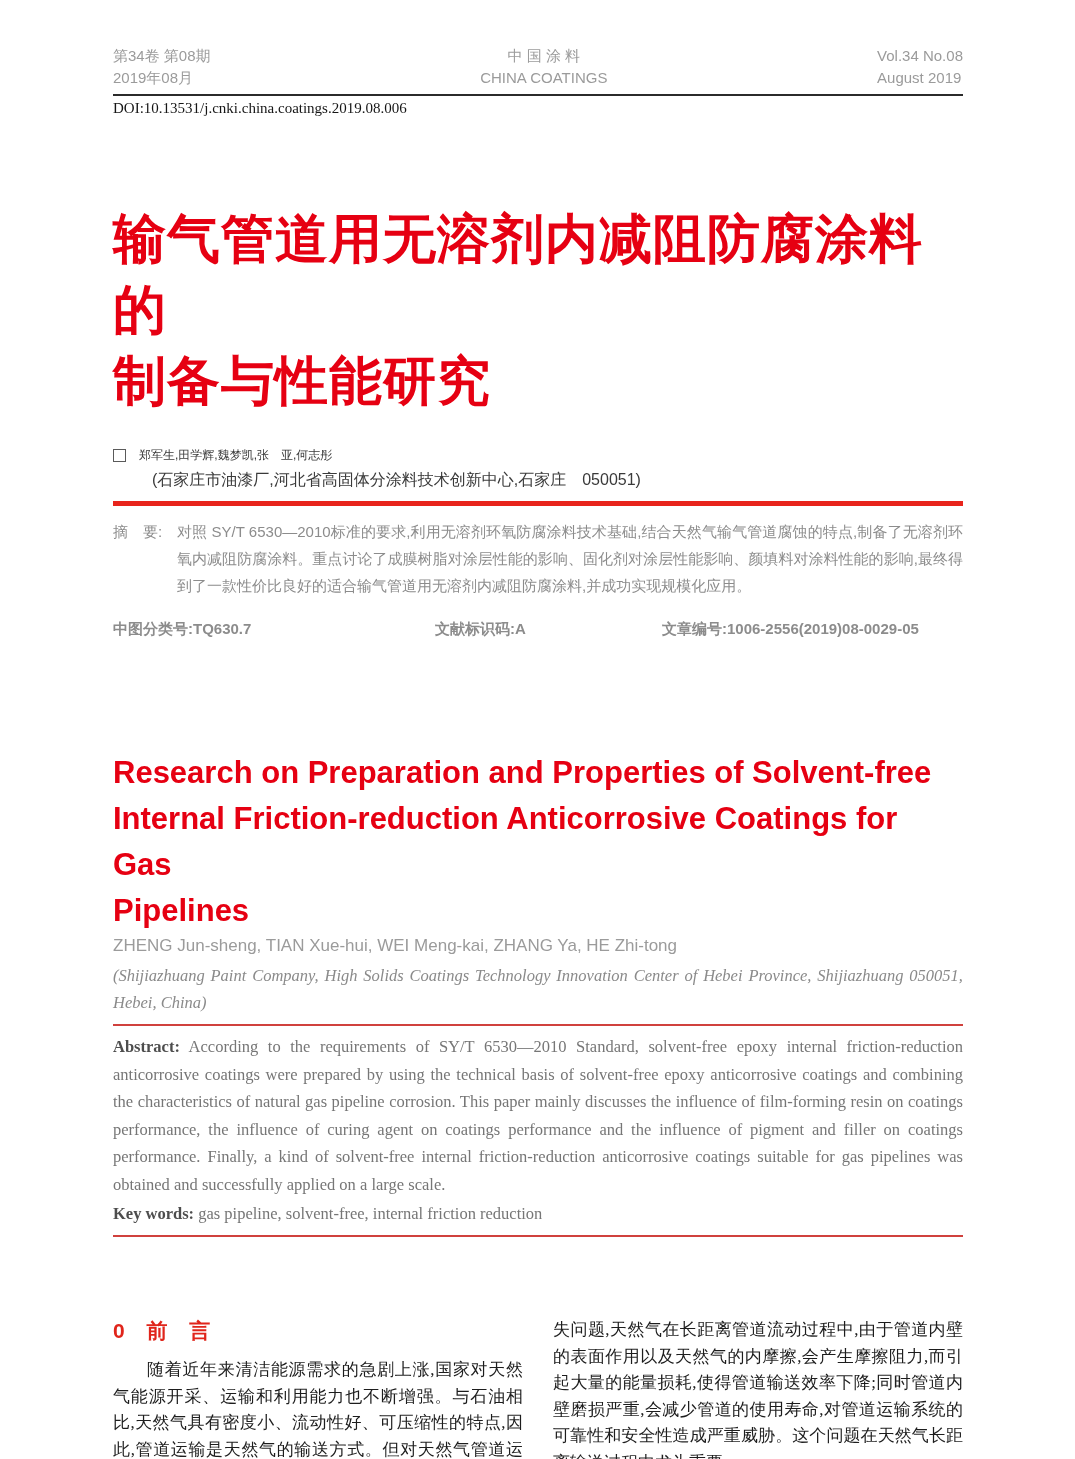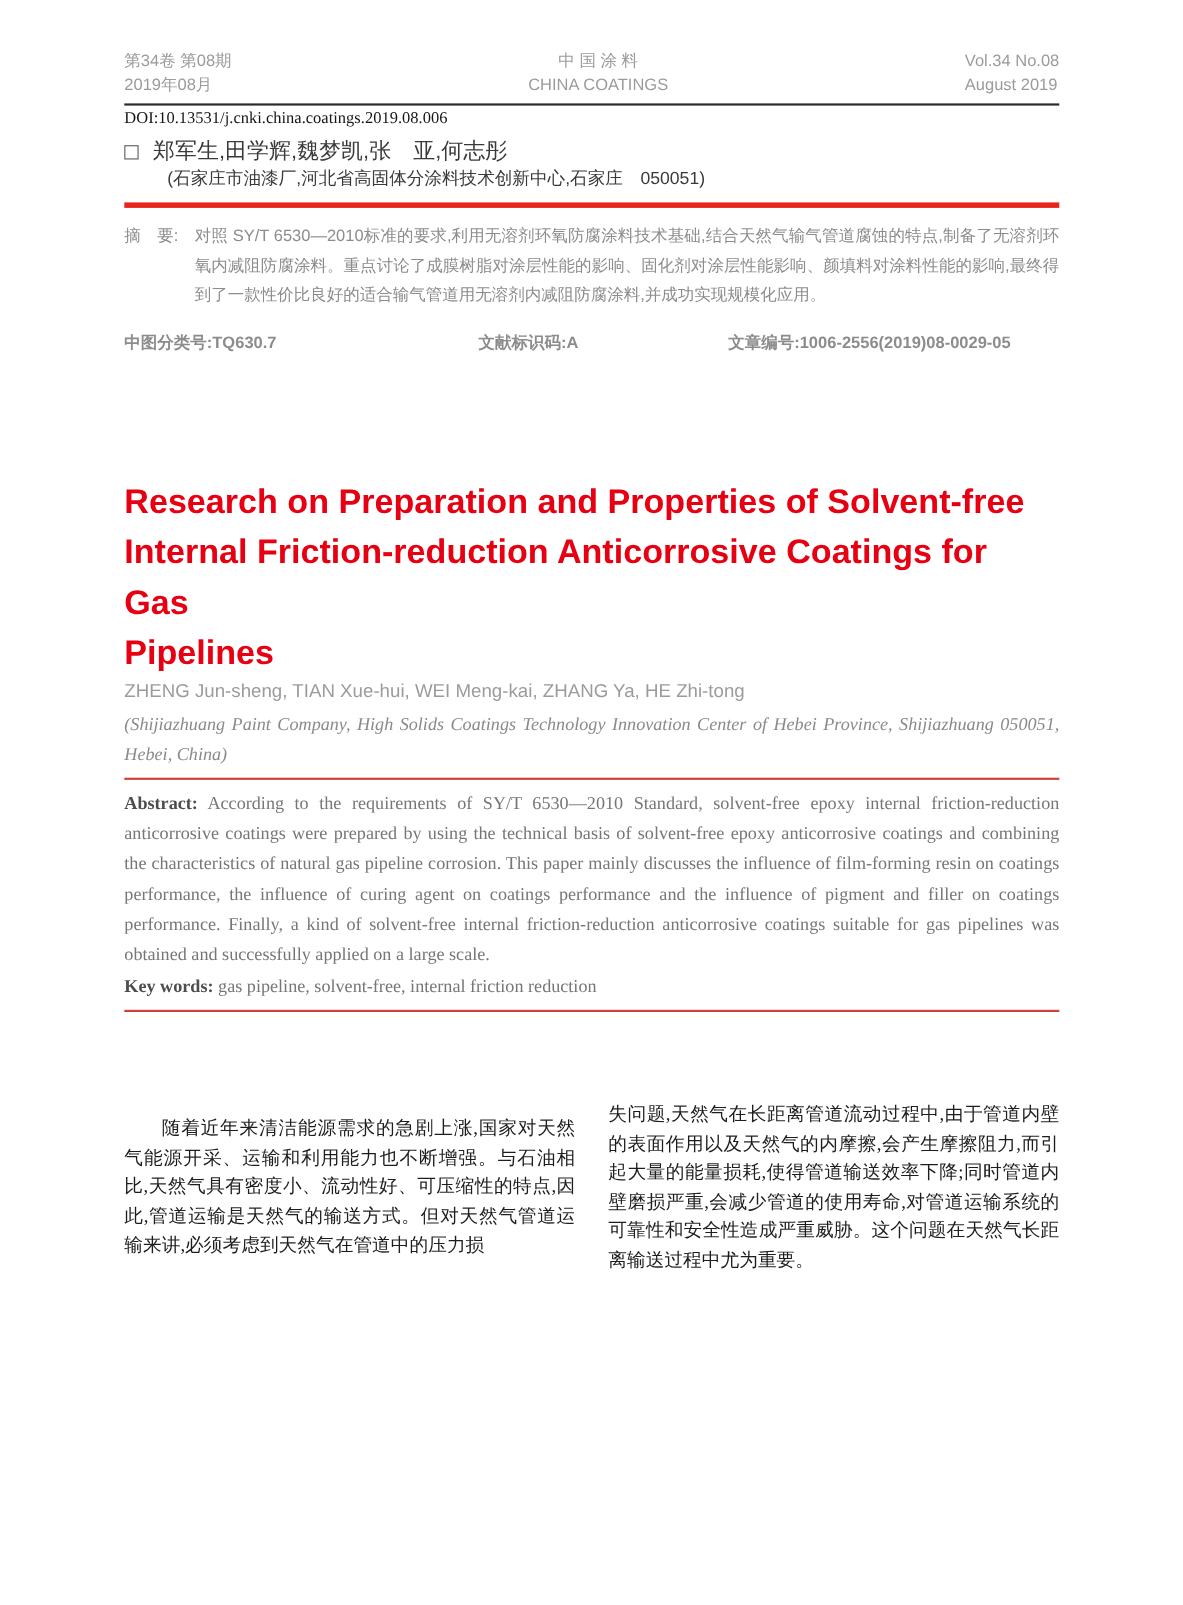--- a/index.html
+++ b/index.html
@@ -16,22 +16,22 @@
   .jheader { display:flex; justify-content:space-between; color:#9b9b9b;
              font-size:15px; line-height:22px; }
   .jheader .col-center { text-align:center; }
   .jheader .col-right { }
   .header-rule { margin-top:5px; height:2px; background:#2b2b2b; }
   .doi { margin-top:4px; font-family:"Liberation Serif", serif; font-size:15px; color:#161616; }
 
   
   .title-cn { margin-top:86px; color:#e60012; font-weight:bold;
               font-size:53px; line-height:71px; letter-spacing:1px; }
-  .authors-row { margin-top:10px; display:flex; align-items:center; gap:13px;
-                 font-size:20px; color:#3a3a3a; line-height:22px; }
+  .authors-row { margin-top:28px; display:flex; align-items:center; gap:13px;
+                 font-size:12px; color:#3a3a3a; line-height:22px; }
   .author-square { width:13px; height:13px; border:1.5px solid #5a5a5a; flex:0 0 auto; }
   .affiliation-cn { margin-top:3px; margin-left:39px; font-size:16px; color:#3a3a3a; line-height:22px; }
   .rule-red-thick { margin-top:10px; height:5px; background:#e8241c; }
 
   
   .abstract-cn { margin-top:12px; color:#8c8c8c; font-size:15px; line-height:27px; }
   .abs-hang { position:relative; padding-left:64px; text-align:justify; }
   .abs-hang .abs-label { position:absolute; left:0; top:0; }
   .keywords-cn { margin-top:5px; }
   .class-row { margin-top:16px; display:flex;font-weight:bold; }
@@ -78,20 +78,24 @@
       <div>CHINA COATINGS</div>
     </div>
     <div class="col-right">
       <div>Vol.34  No.08</div>
       <div>August 2019</div>
     </div>
   </div>
   <div class="header-rule"></div>
   <div class="doi">DOI:10.13531/j.cnki.china.coatings.2019.08.006</div>
 
+  <div class="title-cn">
+    <div>输气管道用无溶剂内减阻防腐涂料的</div>
+    <div>制备与性能研究</div>
+  </div>
 
   <div class="authors-row">
     <span class="author-square"></span>
     <span>郑军生,田学辉,魏梦凯,张　亚,何志彤</span>
   </div>
   <div class="affiliation-cn">(石家庄市油漆厂,河北省高固体分涂料技术创新中心,石家庄　050051)</div>
 
   <div class="rule-red-thick"></div>
 
   <div class="abstract-cn">
@@ -122,20 +126,21 @@
   </div>
   <div class="keywords-en">
     <span class="lbl">Key words:</span>
     <span>gas pipeline, solvent-free, internal friction reduction</span>
   </div>
 
   <div class="rule-red-thin"></div>
 
   <div class="columns">
     <div class="colm colm-left">
+      <div class="section-heading">0 前 言</div>
       <div class="body-para indent2">随着近年来清洁能源需求的急剧上涨,国家对天然气能源开采、运输和利用能力也不断增强。与石油相比,天然气具有密度小、流动性好、可压缩性的特点,因此,管道运输是天然气的输送方式。但对天然气管道运输来讲,必须考虑到天然气在管道中的压力损</div>
     </div>
     <div class="colm colm-right">
       <div class="body-para">失问题,天然气在长距离管道流动过程中,由于管道内壁的表面作用以及天然气的内摩擦,会产生摩擦阻力,而引起大量的能量损耗,使得管道输送效率下降;同时管道内壁磨损严重,会减少管道的使用寿命,对管道运输系统的可靠性和安全性造成严重威胁。这个问题在天然气长距离输送过程中尤为重要。</div>
     </div>
   </div>
 
 </div>
 
 </body></html>

